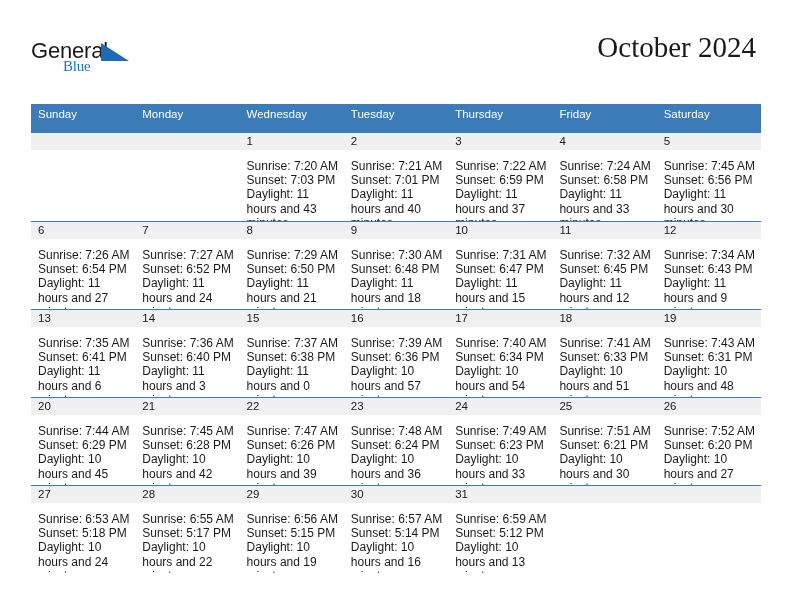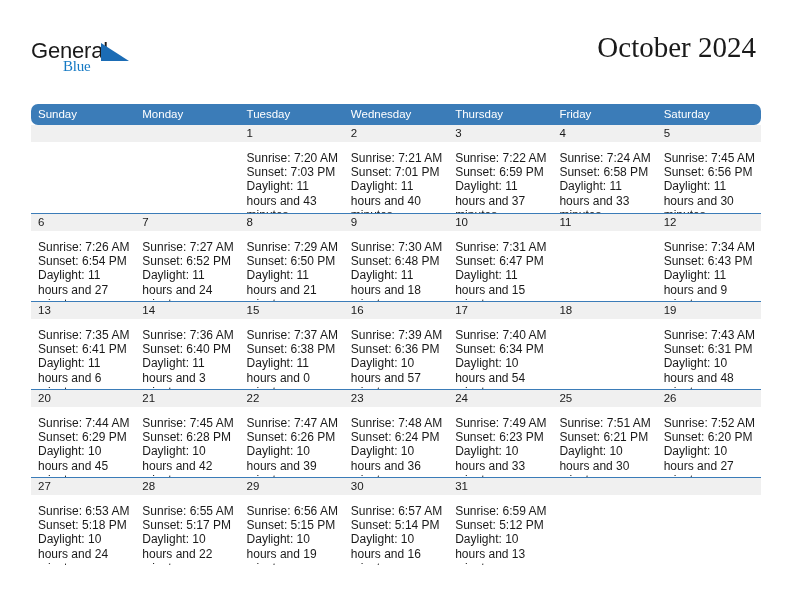--- a/index.html
+++ b/index.html
@@ -92,22 +92,21 @@
     position: absolute;
     left: 31px;
     top: 104px;
     width: 730px;
   }
 
   .weekday-row {
     display: flex;
     width: 100%;
     background: #3b7cb8;
-    height: 21px;
-    border-radius: 7px;
+    height: 29px;
   }
   .weekday-cell {
     flex: 1 1 0;
     color: #ffffff;
     font-size: 11.5px;
     line-height: 21px;
     padding-left: 7px;
     box-sizing: border-box;
     white-space: nowrap;
     overflow: hidden;
@@ -174,22 +173,22 @@
     <div class="title-block">
       <div class="title">October 2024</div>
     </div>
 
   </div>
 
   <div class="calendar">
     <div class="weekday-row" id="weekday-row">
         <div class="weekday-cell">Sunday</div>
         <div class="weekday-cell">Monday</div>
+        <div class="weekday-cell">Wednesday</div>
         <div class="weekday-cell">Tuesday</div>
-        <div class="weekday-cell">Wednesday</div>
         <div class="weekday-cell">Thursday</div>
         <div class="weekday-cell">Friday</div>
         <div class="weekday-cell">Saturday</div>
       </div>
     <div id="weeks-container">
         <div class="week-row first">
           <div class="day-cell empty">
             <div class="day-number"></div>
           </div>
           <div class="day-cell empty">
@@ -272,20 +271,25 @@
           <div class="day-cell">
             <div class="day-number">10</div>
             <div class="day-info">
               <div class="sunrise">Sunrise: 7:31 AM</div>
               <div class="sunset">Sunset: 6:47 PM</div>
               <div class="daylight">Daylight: 11 hours and 15 minutes.</div>
             </div>
           </div>
           <div class="day-cell">
             <div class="day-number">11</div>
+            <div class="day-info">
+              <div class="sunrise">Sunrise: 7:32 AM</div>
+              <div class="sunset">Sunset: 6:45 PM</div>
+              <div class="daylight">Daylight: 11 hours and 12 minutes.</div>
+            </div>
           </div>
           <div class="day-cell">
             <div class="day-number">12</div>
             <div class="day-info">
               <div class="sunrise">Sunrise: 7:34 AM</div>
               <div class="sunset">Sunset: 6:43 PM</div>
               <div class="daylight">Daylight: 11 hours and 9 minutes.</div>
             </div>
           </div>
         </div>
@@ -325,20 +329,25 @@
           <div class="day-cell">
             <div class="day-number">17</div>
             <div class="day-info">
               <div class="sunrise">Sunrise: 7:40 AM</div>
               <div class="sunset">Sunset: 6:34 PM</div>
               <div class="daylight">Daylight: 10 hours and 54 minutes.</div>
             </div>
           </div>
           <div class="day-cell">
             <div class="day-number">18</div>
+            <div class="day-info">
+              <div class="sunrise">Sunrise: 7:41 AM</div>
+              <div class="sunset">Sunset: 6:33 PM</div>
+              <div class="daylight">Daylight: 10 hours and 51 minutes.</div>
+            </div>
           </div>
           <div class="day-cell">
             <div class="day-number">19</div>
             <div class="day-info">
               <div class="sunrise">Sunrise: 7:43 AM</div>
               <div class="sunset">Sunset: 6:31 PM</div>
               <div class="daylight">Daylight: 10 hours and 48 minutes.</div>
             </div>
           </div>
         </div>

